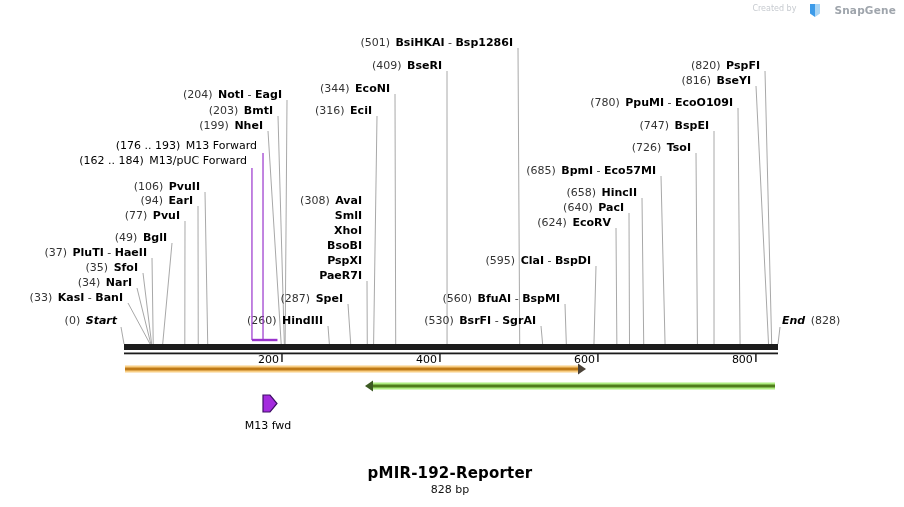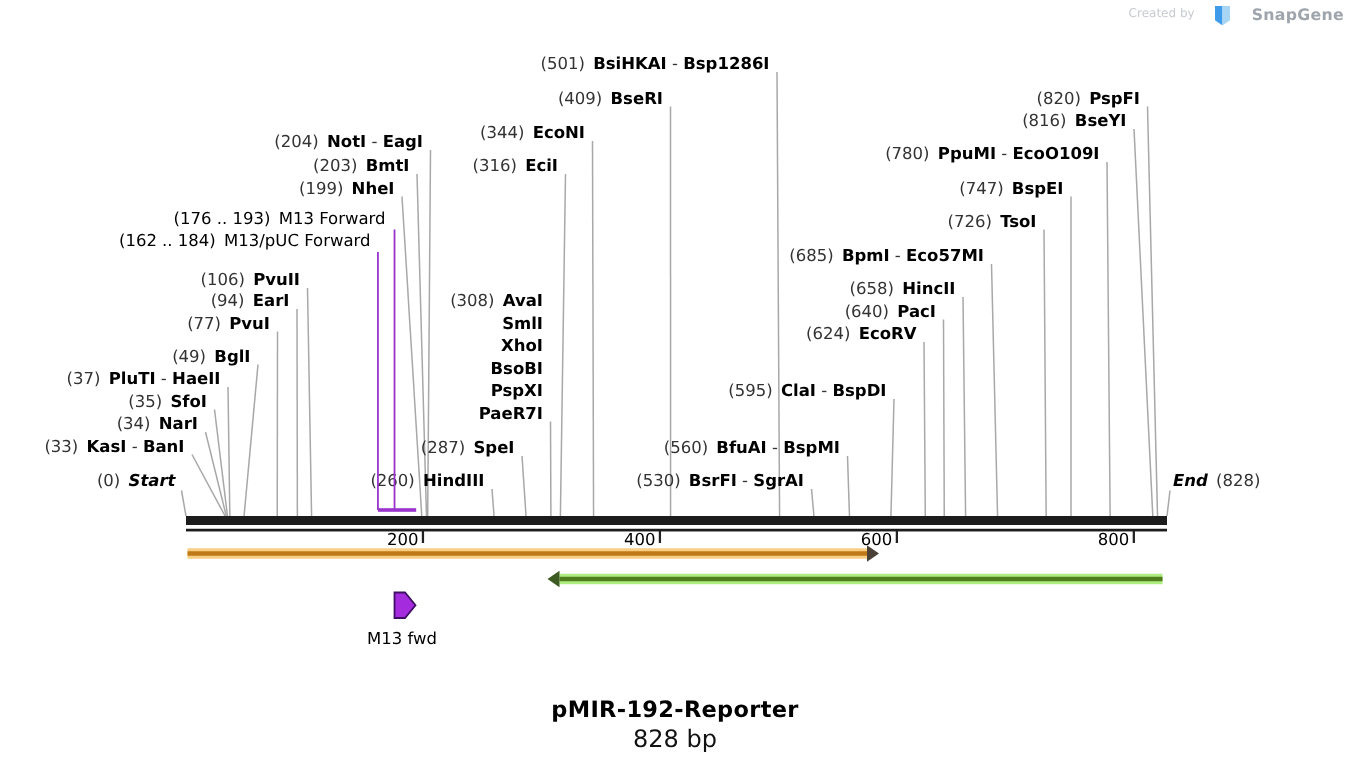--- a/index.html
+++ b/index.html
@@ -8,21 +8,21 @@
   #map-svg{position:absolute;left:0;top:0;}
   #map-svg text{font-family:"DejaVu Sans",sans-serif;font-size:11px;fill:#000;}
   .pos{font-weight:400;fill:#333;}
   .enz{font-weight:700;fill:#000;}
   .prm{fill:#9933cc;}
   .startend{font-weight:700;font-style:italic;fill:#000;}
   .ruler-num{font-size:11px;fill:#111;}
   .m13-label{font-size:11px;fill:#000;}
   .title-block{position:absolute;left:0;width:900px;top:464px;text-align:center;}
   .plasmid-name{font-size:15px;font-weight:700;color:#000;letter-spacing:.2px;}
-  .plasmid-size{font-size:16px;color:#111;margin-top:1px;}
+  .plasmid-size{font-size:11px;color:#111;margin-top:1px;}
   .watermark{position:absolute;top:4px;right:8px;display:flex;align-items:flex-start;gap:14px;}
   .wm-created{font-size:8px;color:#c7cbd0;}
   .wm-brand{font-size:10.5px;color:#9fa5ac;font-weight:700;letter-spacing:.2px;}
   .wm-icon{display:block;}
 </style>
 </head>
 <body>
 
 <div class="canvas">
 

